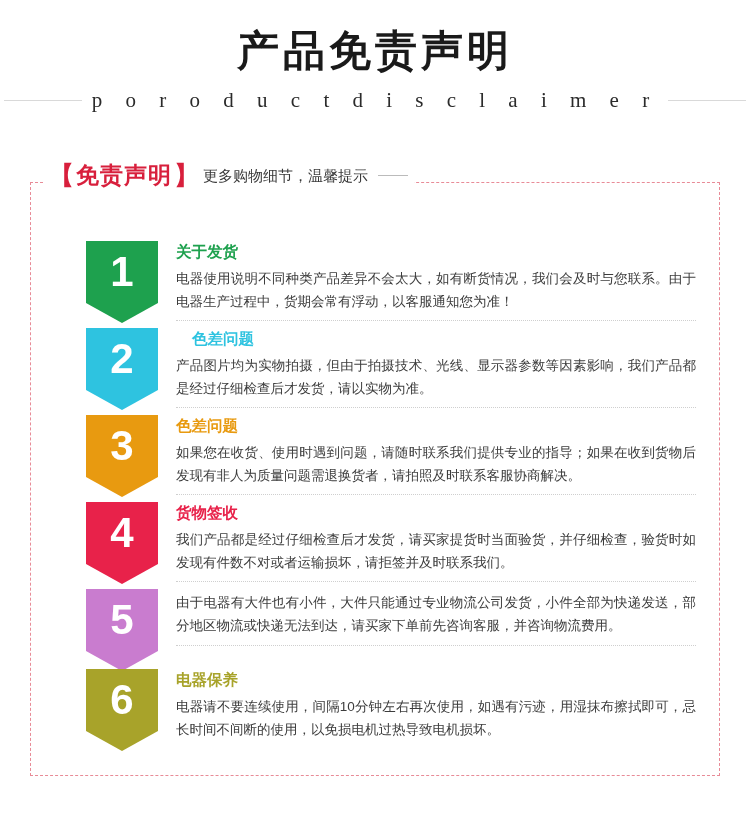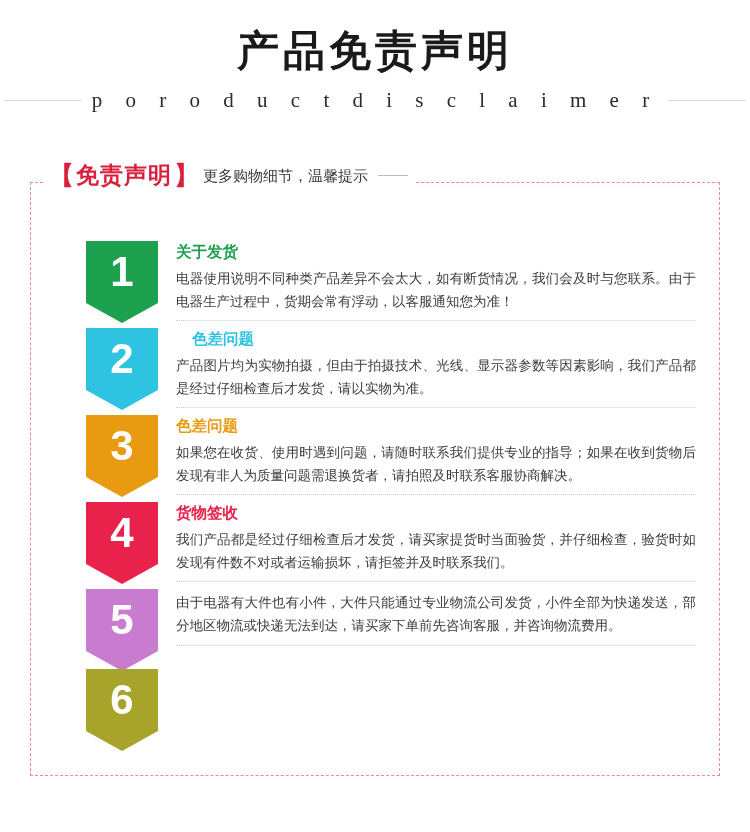--- a/index.html
+++ b/index.html
@@ -258,17 +258,21 @@
             <div class="divider"></div>
           </div>
         </div>
         <div class="item">
           <div class="badge">
             <div class="badge-body" style="background: rgb(168, 163, 42);">
               <div class="badge-num">6</div>
             </div>
             <div class="badge-point" style="border-top-color: rgb(168, 163, 42);"></div>
           </div>
+          <div class="texts">
+            <div class="item-title" style="color: rgb(168, 163, 42);">电器保养</div>
+            <div class="item-body">电器请不要连续使用，间隔10分钟左右再次使用，如遇有污迹，用湿抹布擦拭即可，忌长时间不间断的使用，以免损电机过热导致电机损坏。</div>
+          </div>
         </div>
       </div>
 
   </div>
 </div>
 
 </body></html>

